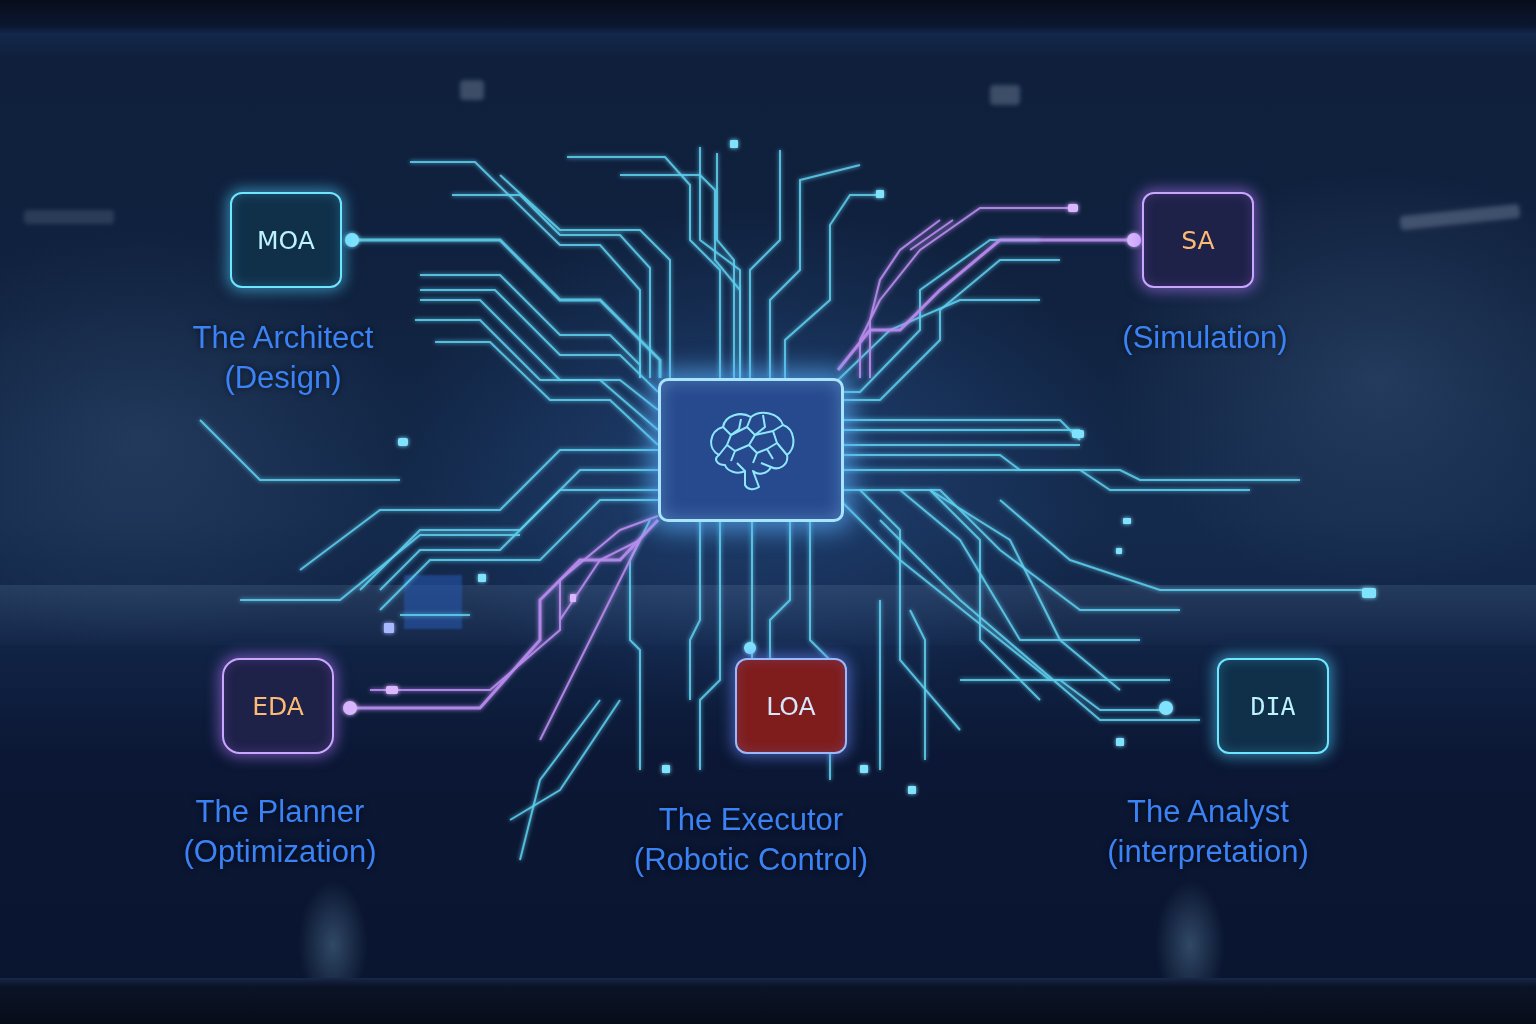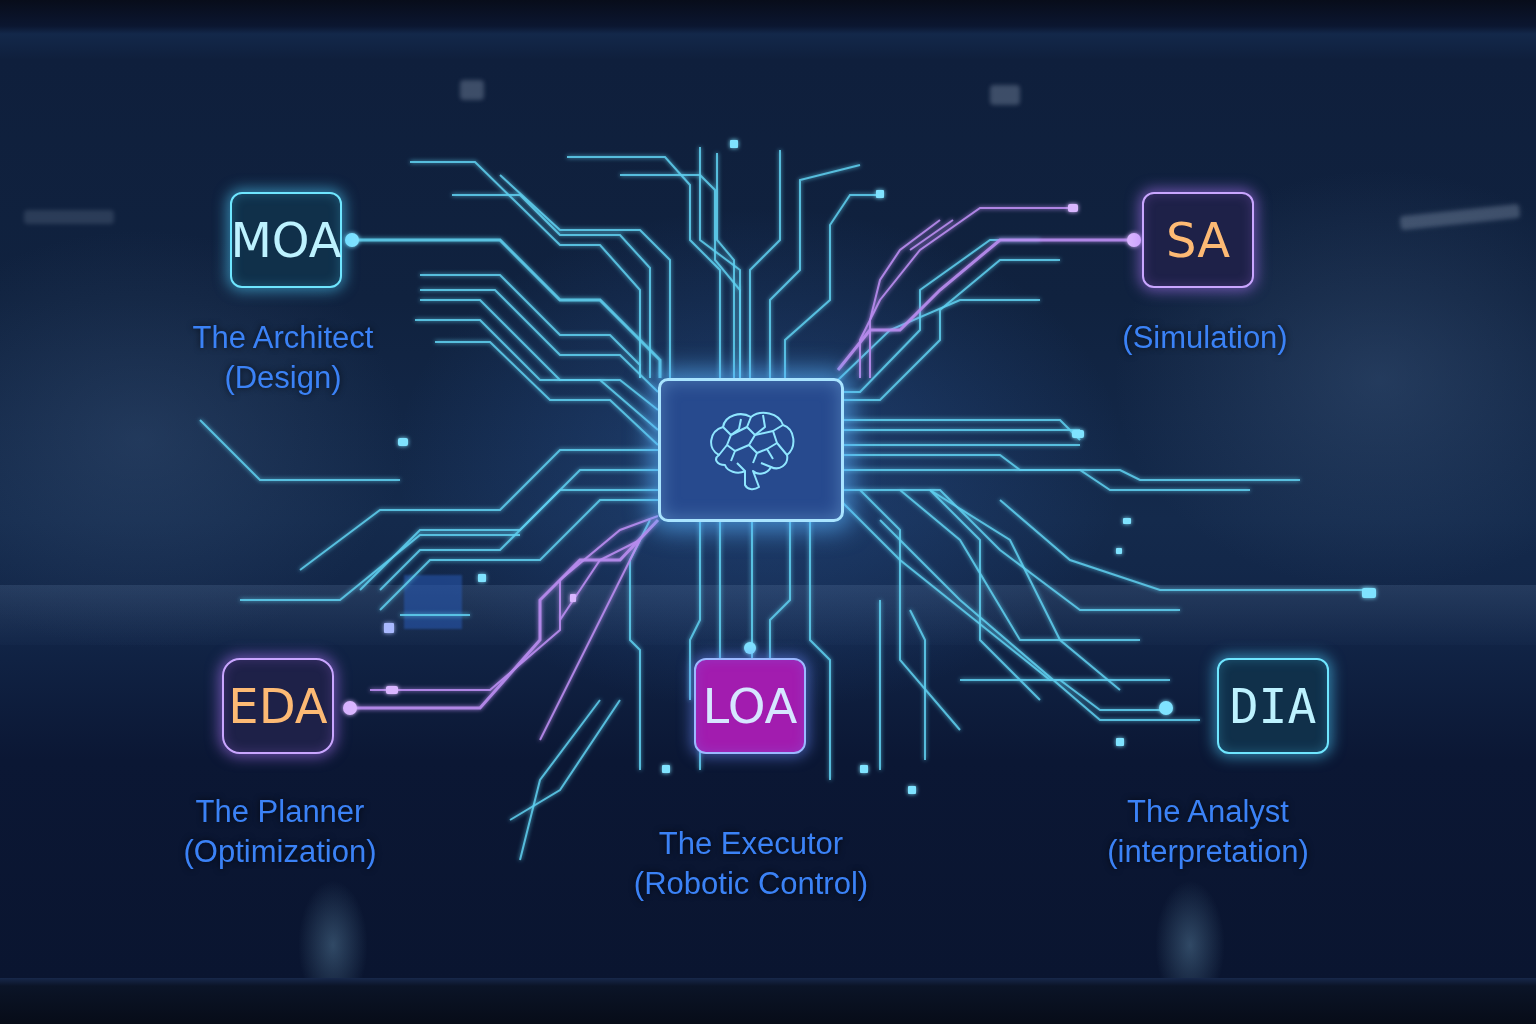--- a/index.html
+++ b/index.html
@@ -39,26 +39,27 @@
     background:#10304a;
     border:2px solid #6fe6ff;
     box-shadow:0 0 14px 3px rgba(80,210,255,0.55), inset 0 0 12px rgba(80,210,255,0.25);
   }
   .node.violet {
     background:#1e2148;
     border:2px solid #c9a6ff;
     box-shadow:0 0 14px 3px rgba(180,120,255,0.55), inset 0 0 12px rgba(180,120,255,0.22);
   }
   .node.blue {
-    background:#a21caf;
+    background:#7f1d1d;
     border:2px solid #9bb8ff;
     box-shadow:0 0 14px 3px rgba(110,140,255,0.55), inset 0 0 12px rgba(110,140,255,0.22);
+    margin-left:41px;
   }
   .node-code {
-    font-family:"DejaVu Sans", sans-serif; font-size:48px; font-weight:500;
+    font-family:"DejaVu Sans", sans-serif; font-size:25px; font-weight:500;
     letter-spacing:0px;
   }
   .node.cyan .node-code { color:#bdf2ff; }
   .node.violet .node-code { color:#fdba74; }
   .node.blue .node-code { color:#d6e6ff; }
   .node-code.mono { font-family:"DejaVu Sans Mono", monospace; }
 
   .core {
     position:absolute; left:658px; top:378px; width:180px; height:138px;
     border-radius:10px; background:#274a8e;
@@ -231,21 +232,21 @@
   <span class="node-code">EDA</span>
 </div>
 <div class="label" style="left:280px;top:792px;">
   <span>The Planner</span>
   <span>(Optimization)</span>
 </div>
 
 <div class="node blue" style="left:694px;top:658px;">
   <span class="node-code">LOA</span>
 </div>
-<div class="label" style="left:751px;top:824px;">
+<div class="label" style="left:751px;top:800px;">
   <span>The Executor</span>
   <span>(Robotic Control)</span>
 </div>
 
 <div class="node cyan" style="left:1176px;top:658px;margin-left:41px;">
   <span class="node-code mono">DIA</span>
 </div>
 <div class="label" style="left:1208px;top:792px;">
   <span>The Analyst</span>
   <span>(interpretation)</span>

